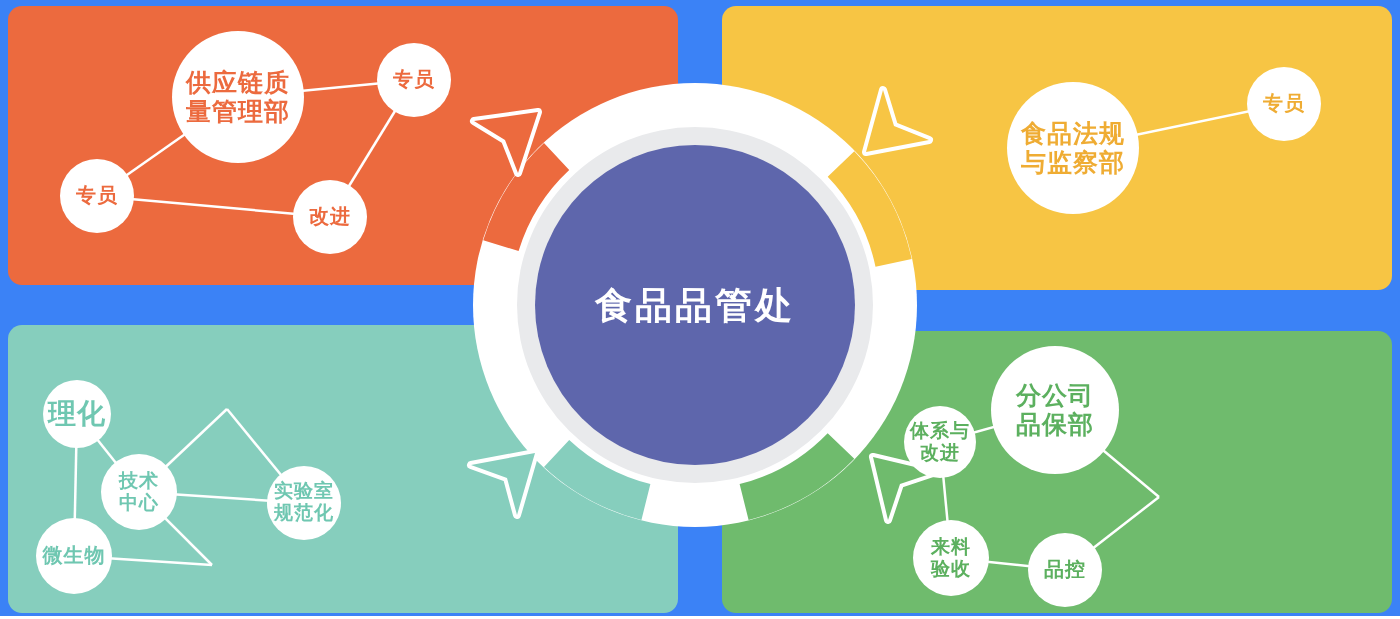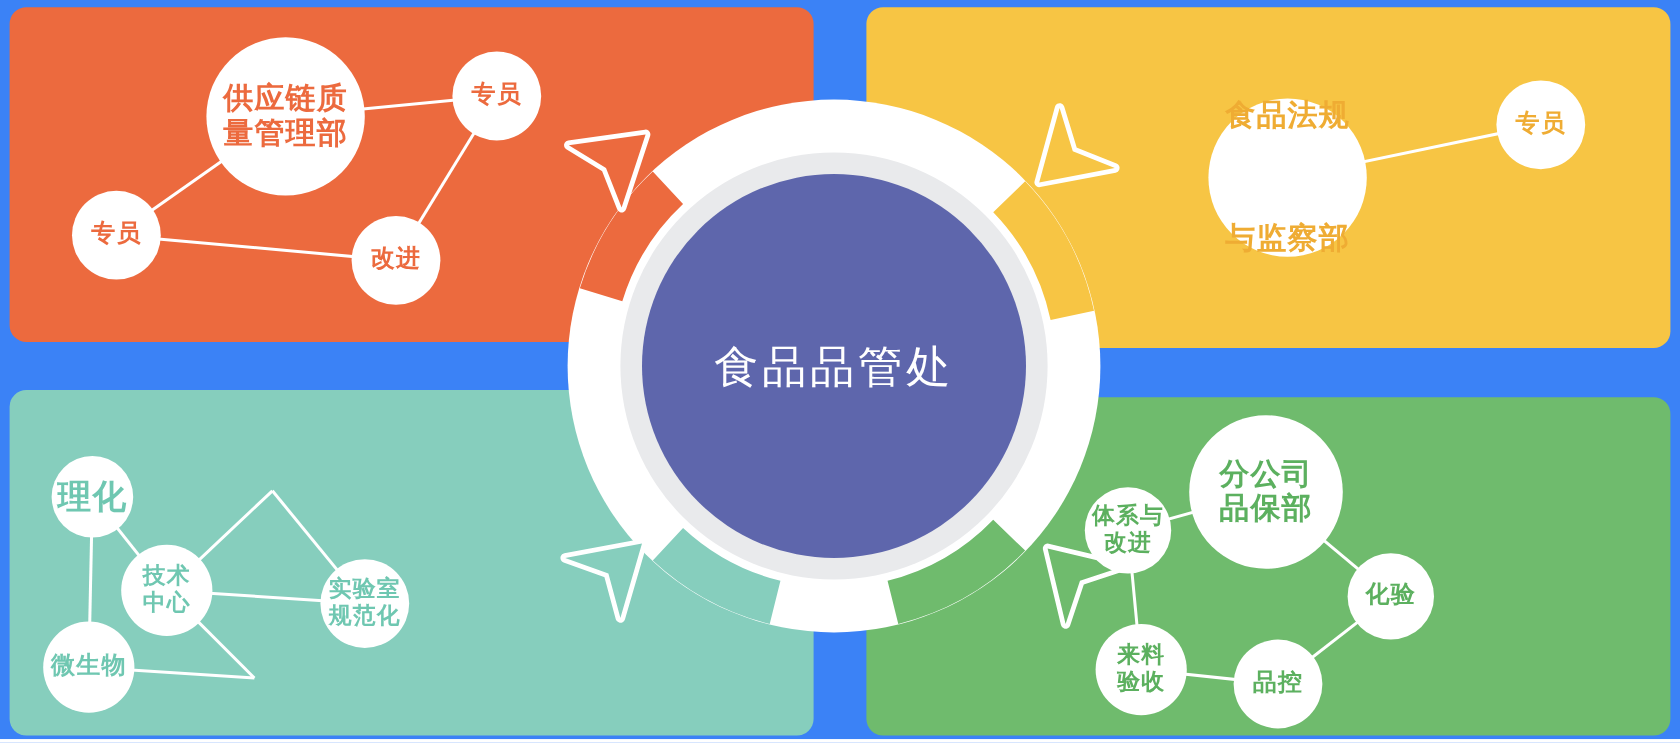--- a/index.html
+++ b/index.html
@@ -11,21 +11,21 @@
   #overlay{position:absolute;left:0;top:0;pointer-events:none;}
   #nodes{position:absolute;left:0;top:0;width:100%;height:100%;}
   .node{
     position:absolute;background:#ffffff;border-radius:50%;
     display:flex;flex-direction:column;align-items:center;justify-content:center;
     font-weight:700;text-align:center;line-height:1.18;letter-spacing:1px;
   }
   .node div{white-space:nowrap;}
   #center-title{
     position:absolute;width:340px;text-align:center;
-    color:#ffffff;font-weight:400;font-size:37px;letter-spacing:3px;
+    color:#ffffff;font-weight:700;font-size:37px;letter-spacing:3px;
   }
 </style>
 </head>
 <body>
 
 <div id="stage">
   <div id="panels">
       <div class="panel" style="left: 8px; top: 6px; width: 670px; height: 279px; background: rgb(236, 106, 62);"></div>
       <div class="panel" style="left: 722px; top: 6px; width: 670px; height: 284px; background: rgb(247, 197, 68);"></div>
       <div class="panel" style="left: 8px; top: 325px; width: 670px; height: 288px; background: rgb(134, 206, 189);"></div>
@@ -68,21 +68,21 @@
       </div>
       <div class="node" style="left: 377px; top: 43px; width: 74px; height: 74px; font-size: 20px; color: rgb(236, 106, 62);">
         <div>专员</div>
       </div>
       <div class="node" style="left: 60px; top: 159px; width: 74px; height: 74px; font-size: 20px; color: rgb(236, 106, 62);">
         <div>专员</div>
       </div>
       <div class="node" style="left: 293px; top: 180px; width: 74px; height: 74px; font-size: 20px; color: rgb(236, 106, 62);">
         <div>改进</div>
       </div>
-      <div class="node" style="left: 1007px; top: 82px; width: 132px; height: 132px; font-size: 25px; color: rgb(239, 172, 51); justify-content: space-between;">
+      <div class="node" style="left: 1007px; top: 82px; width: 132px; height: 132px; font-size: 25px; color: rgb(239, 172, 51);">
         <div>食品法规</div>
         <div>与监察部</div>
       </div>
       <div class="node" style="left: 1247px; top: 67px; width: 74px; height: 74px; font-size: 20px; color: rgb(239, 172, 51);">
         <div>专员</div>
       </div>
       <div class="node" style="left: 43px; top: 380px; width: 68px; height: 68px; font-size: 28px; color: rgb(111, 199, 177);">
         <div>理化</div>
       </div>
       <div class="node" style="left: 101px; top: 454px; width: 76px; height: 76px; font-size: 19px; color: rgb(111, 199, 177);">
@@ -97,23 +97,20 @@
         <div>规范化</div>
       </div>
       <div class="node" style="left: 991px; top: 346px; width: 128px; height: 128px; font-size: 25px; color: rgb(92, 176, 95);">
         <div>分公司</div>
         <div>品保部</div>
       </div>
       <div class="node" style="left: 904px; top: 406px; width: 72px; height: 72px; font-size: 19px; color: rgb(92, 176, 95);">
         <div>体系与</div>
         <div>改进</div>
       </div>
-      <div class="node" style="left: 1123px; top: 461px; width: 72px; height: 72px; font-size: 20px; color: rgb(92, 176, 95);">
-        <div>化验</div>
-      </div>
       <div class="node" style="left: 913px; top: 520px; width: 76px; height: 76px; font-size: 19px; color: rgb(92, 176, 95);">
         <div>来料</div>
         <div>验收</div>
       </div>
       <div class="node" style="left: 1028px; top: 533px; width: 74px; height: 74px; font-size: 20px; color: rgb(92, 176, 95);">
         <div>品控</div>
       </div>
     </div>
   <div id="center-title" style="left: 525px; top: 281px;">食品品管处</div>
 </div>

